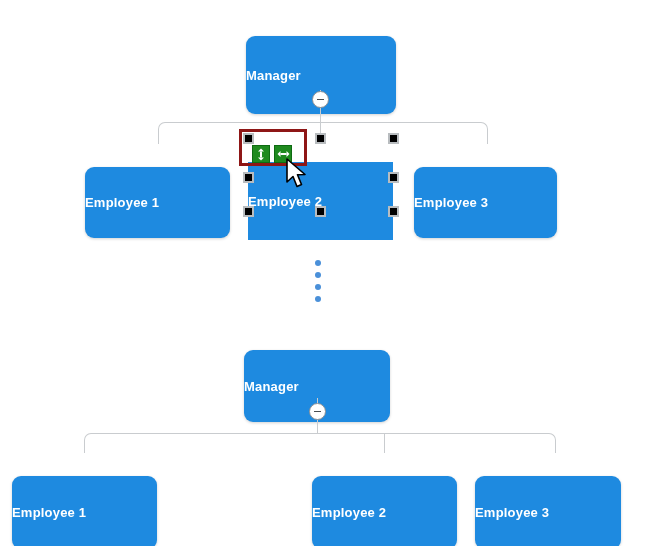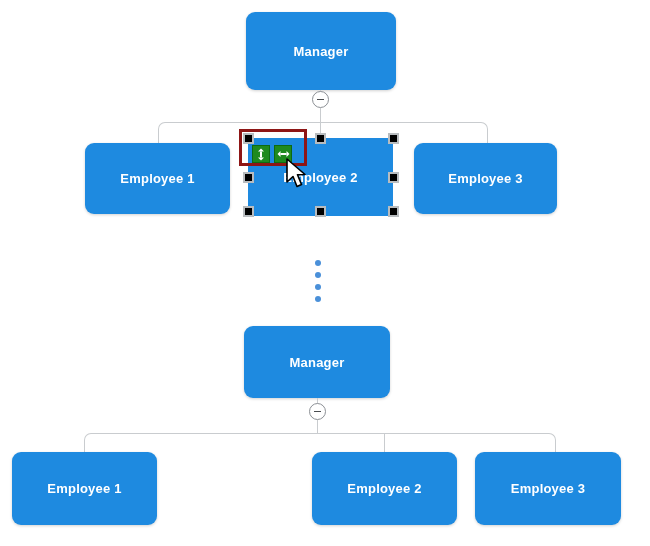--- a/index.html
+++ b/index.html
@@ -10,27 +10,28 @@
     overflow:hidden;
     position:relative;
   }
   #canvas{position:absolute;left:0;top:0;width:650px;height:546px;}
 
   .node{
     position:absolute;
     background:#1e8ae0;
     border-radius:9px;
     box-shadow:0 1px 3px rgba(0,0,0,0.18);
-    display:flex;align-items:center;justify-content:center;
+    display:flex;align-items:center;justify-content:flex-start;
     color:#ffffff;
     font-size:13px;
     font-weight:bold;
     letter-spacing:.2px;
     box-sizing:border-box;
     user-select:none;
+    margin-top:24px;
   }
   .node.selected{border-radius:0;box-shadow:none;}
 
   .conn{position:absolute;background:#c9cccf;}
   .conn.v{width:1px;}
 
   .elbow{
     position:absolute;
     border:1px solid #c9cccf;
     border-bottom:none;

